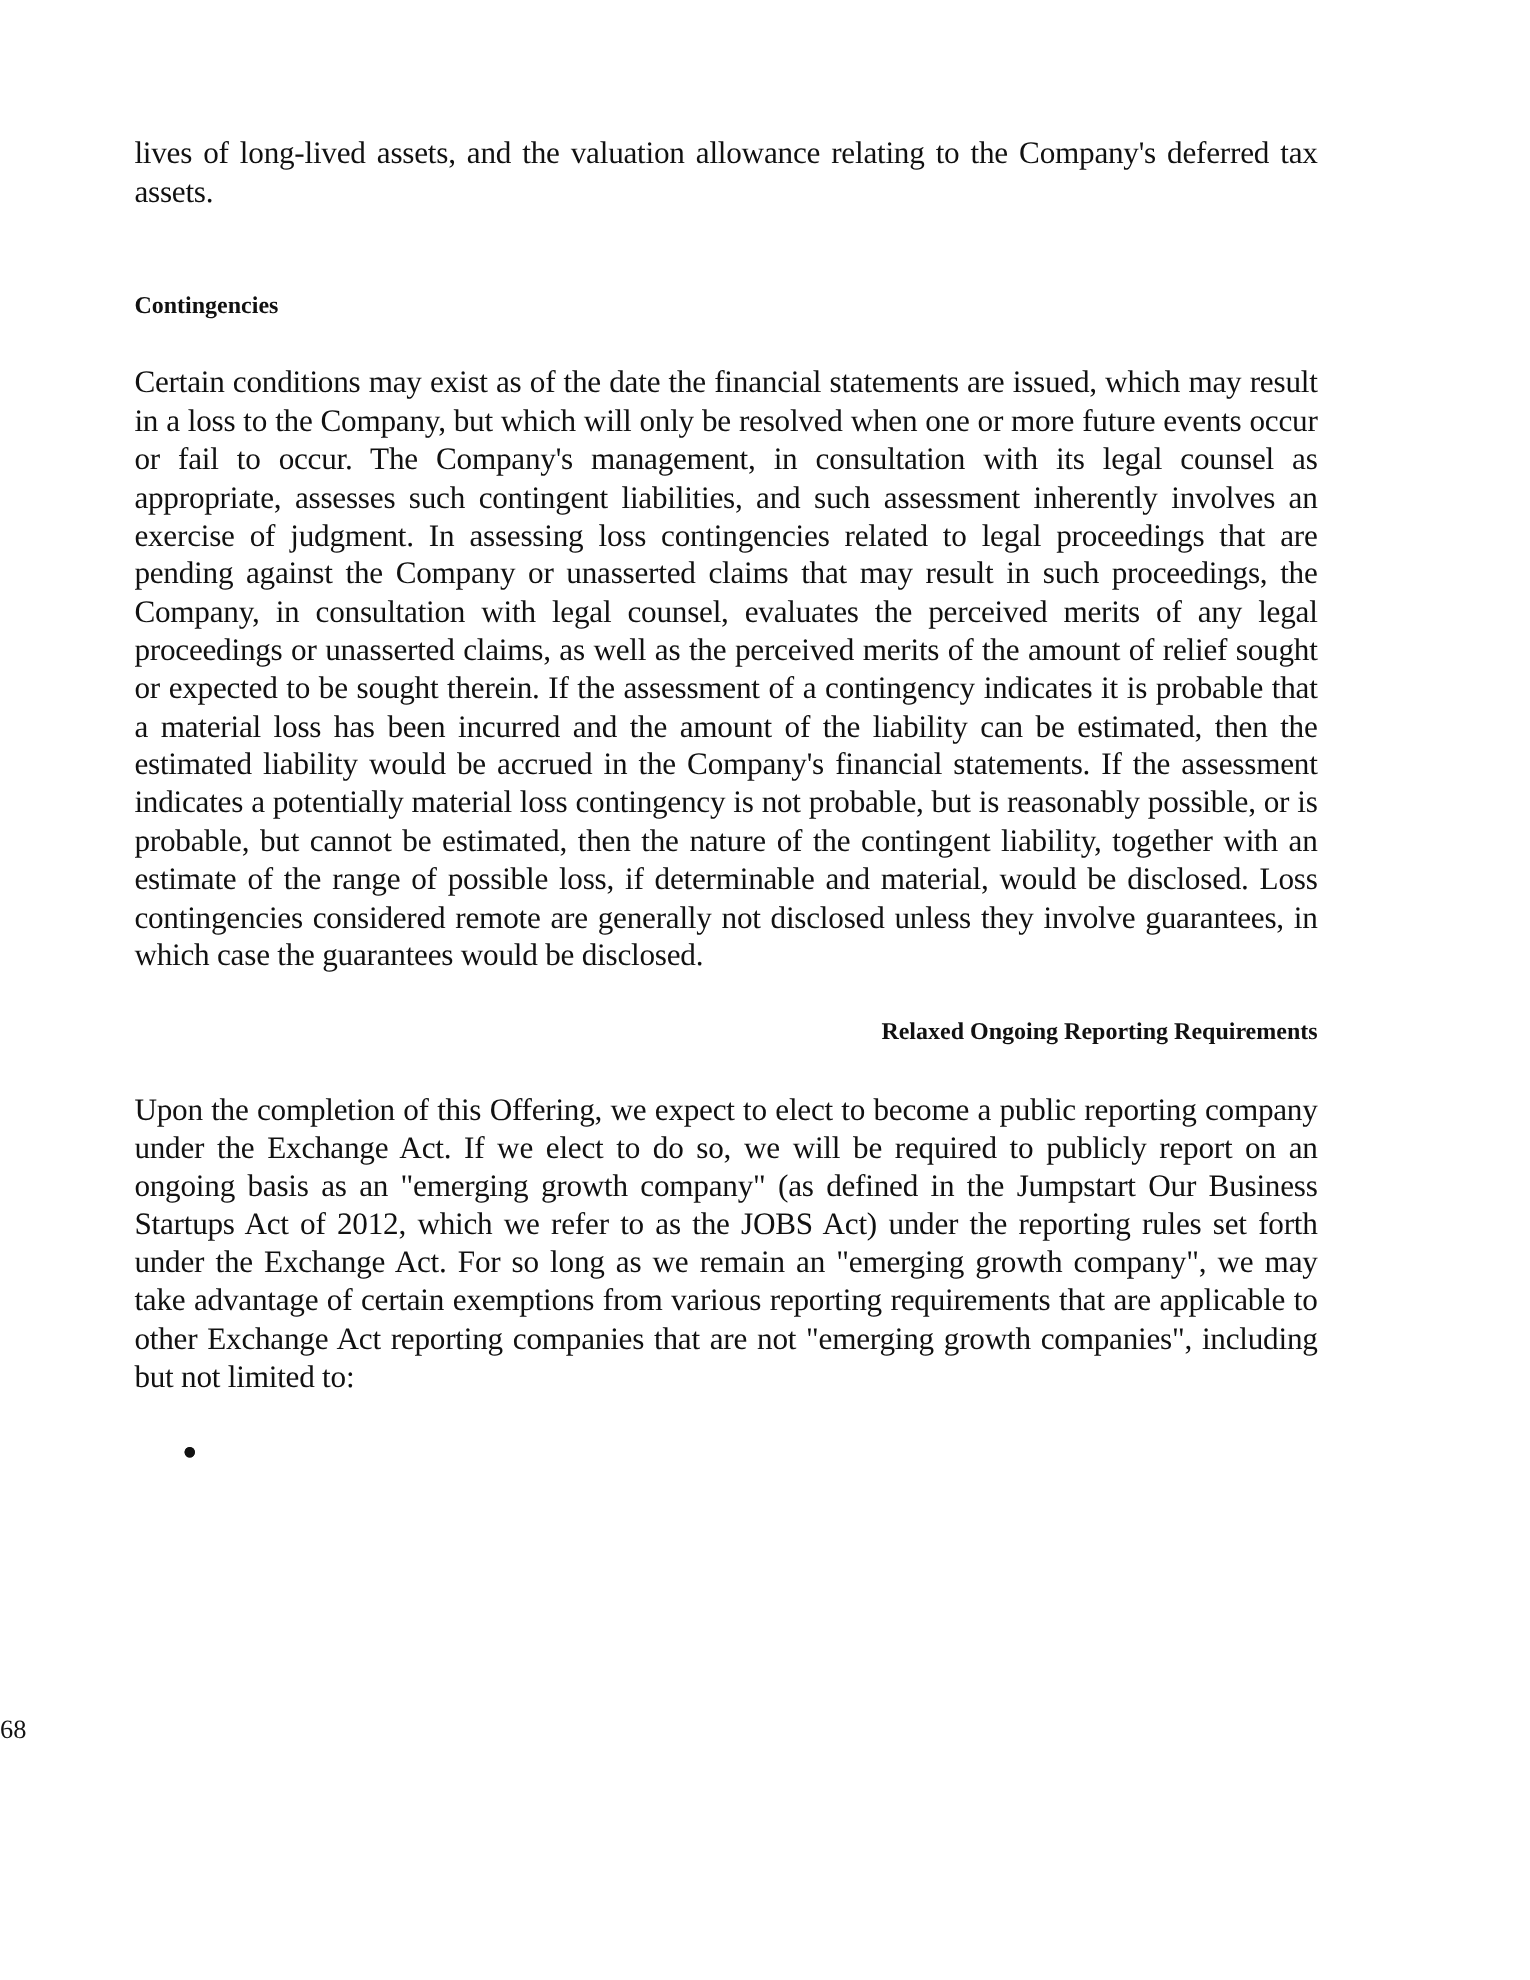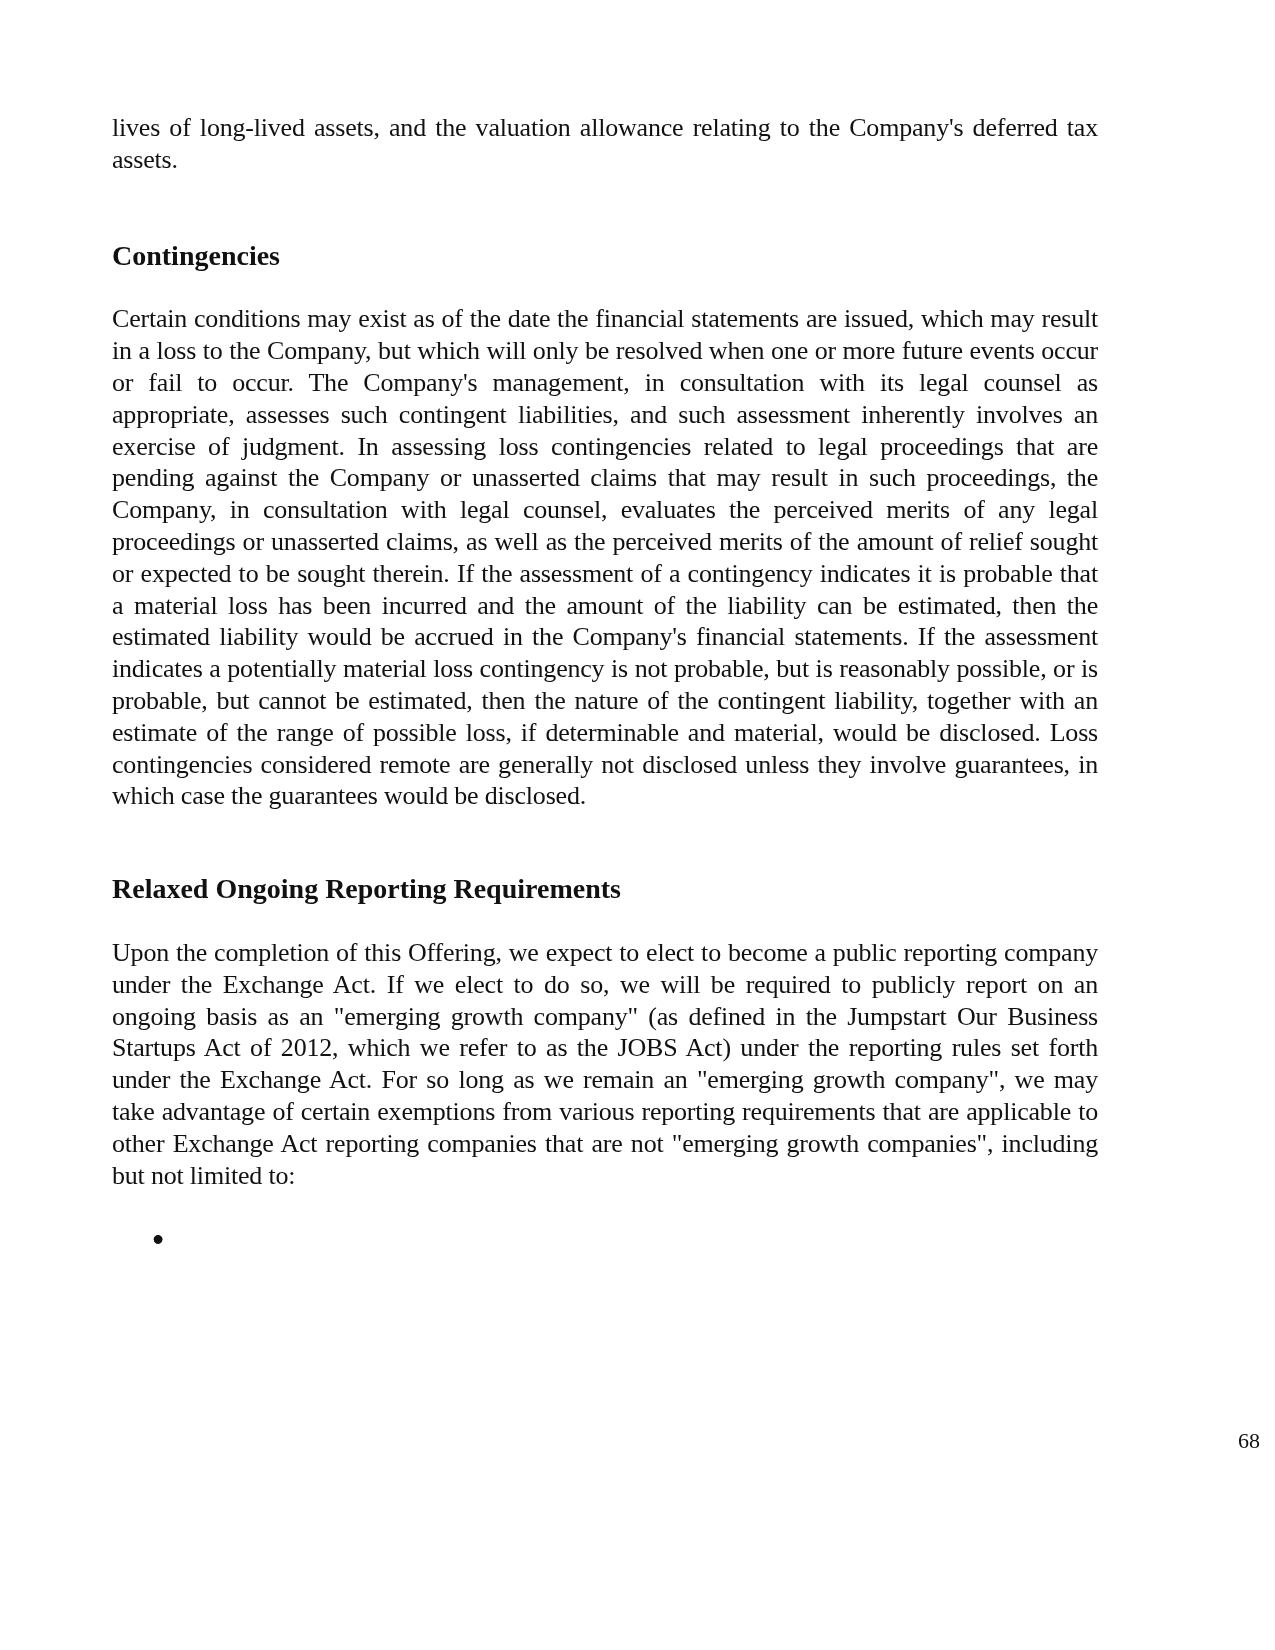--- a/index.html
+++ b/index.html
@@ -23,21 +23,21 @@
     }
     .para {
       font-size: 26px;
       line-height: 31.8px;
       text-align: justify;
       text-align-last: left;
       margin: 0;
       letter-spacing: -0.2px;
     }
     .heading {
-      font-size: 28px;
+      font-size: 20px;
       font-weight: bold;
       margin: 0;
       line-height: 31.8px;
     }
     .bullets {
       list-style: none;
       margin: 0;
       padding: 0;
     }
     .bullets li {
@@ -53,36 +53,35 @@
       position: absolute;
       left: 40px;
       top: 0;
       font-size: 20px;
     }
     .page-number {
       position: absolute;
       top: 1428px;
       left: 0;
       width: 1213px;
-      text-align: right;
+      text-align: left;
       font-size: 22px;
-      margin-left: 47px;
     }
   </style>
 </head>
 <body>
 
 <div class="page">
   <p class="para">lives of long-lived assets, and the valuation allowance relating to the Company's deferred tax assets.</p>
 
   <h2 class="heading" style="margin-top:64px;">Contingencies</h2>
 
   <p class="para" style="margin-top:32px;">Certain conditions may exist as of the date the financial statements are issued, which may result in a loss to the Company, but which will only be resolved when one or more future events occur or fail to occur. The Company's management, in consultation with its legal counsel as appropriate, assesses such contingent liabilities, and such assessment inherently involves an exercise of judgment. In assessing loss contingencies related to legal proceedings that are pending against the Company or unasserted claims that may result in such proceedings, the Company, in consultation with legal counsel, evaluates the perceived merits of any legal proceedings or unasserted claims, as well as the perceived merits of the amount of relief sought or expected to be sought therein. If the assessment of a contingency indicates it is probable that a material loss has been incurred and the amount of the liability can be estimated, then the estimated liability would be accrued in the Company's financial statements. If the assessment indicates a potentially material loss contingency is not probable, but is reasonably possible, or is probable, but cannot be estimated, then the nature of the contingent liability, together with an estimate of the range of possible loss, if determinable and material, would be disclosed. Loss contingencies considered remote are generally not disclosed unless they involve guarantees, in which case the guarantees would be disclosed.</p>
 
-  <h2 class="heading" style="margin-top:61px;">Relaxed Ongoing Reporting Requirements</h2>
+  <h2 class="heading" style="margin-top:33px;text-align:right;">Relaxed Ongoing Reporting Requirements</h2>
 
   <p class="para" style="margin-top:32px;">Upon the completion of this Offering, we expect to elect to become a public reporting company under the Exchange Act. If we elect to do so, we will be required to publicly report on an ongoing basis as an "emerging growth company" (as defined in the Jumpstart Our Business Startups Act of 2012, which we refer to as the JOBS Act) under the reporting rules set forth under the Exchange Act. For so long as we remain an "emerging growth company", we may take advantage of certain exemptions from various reporting requirements that are applicable to other Exchange Act reporting companies that are not "emerging growth companies", including but not limited to:</p>
 
   <ul class="bullets" style="margin-top:32px;">
     <li>
       <span class="bullet-dot">●</span>
     </li>
     <li style="margin-top:32px;">
       <span class="bullet-dot">●</span>
     </li>

